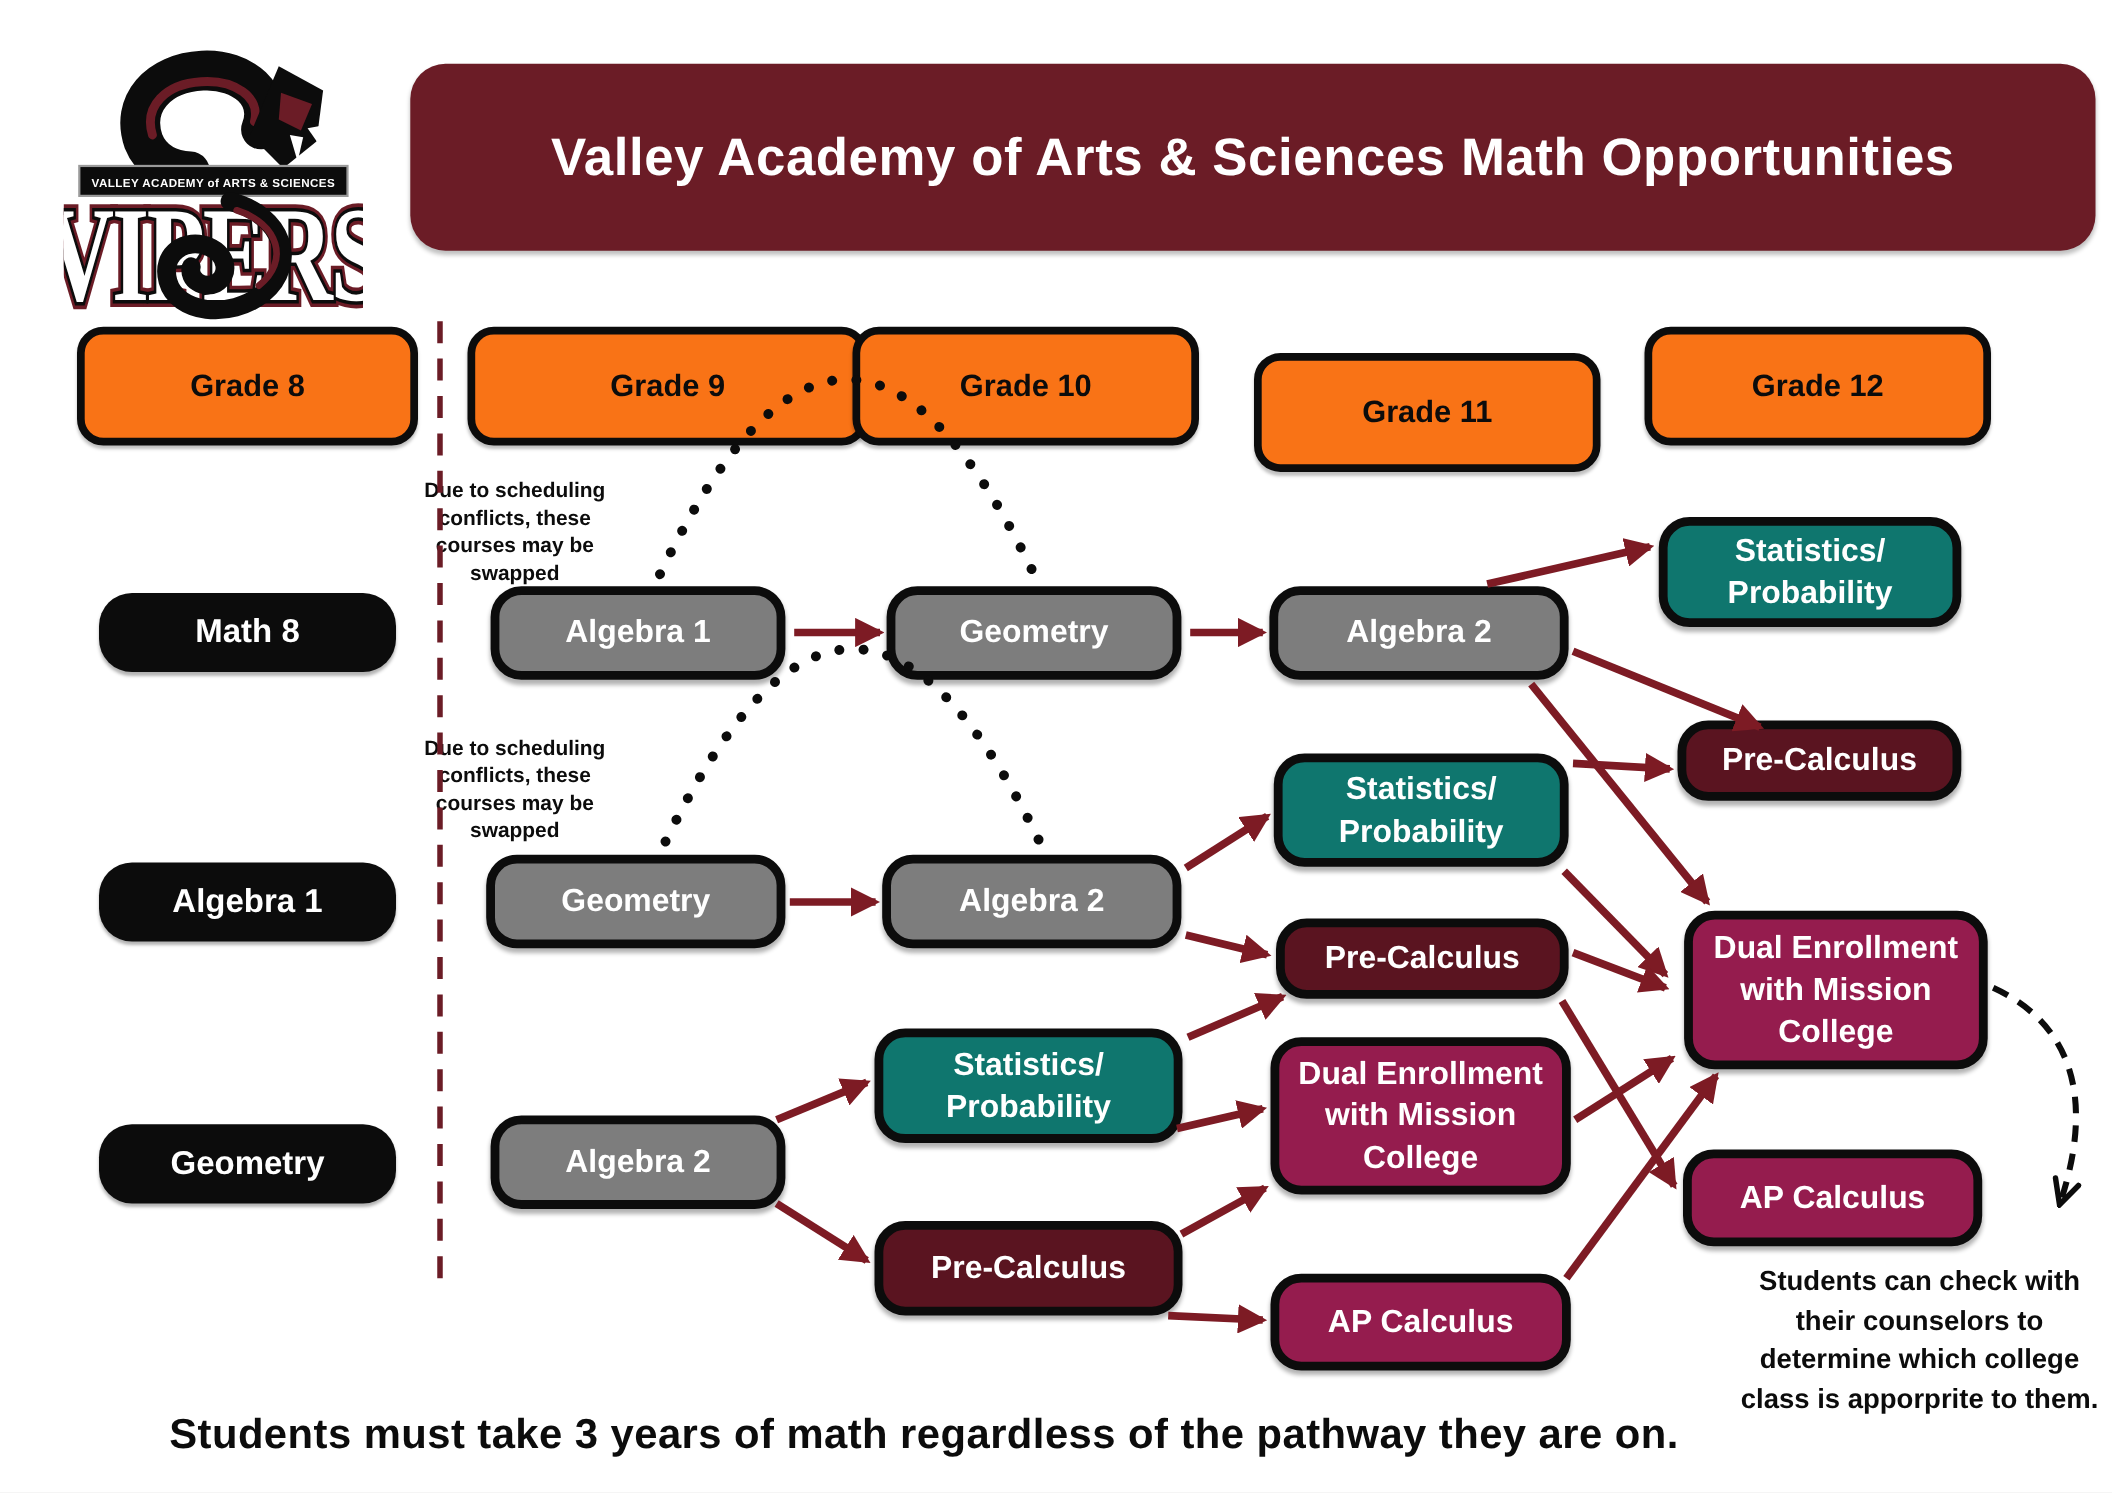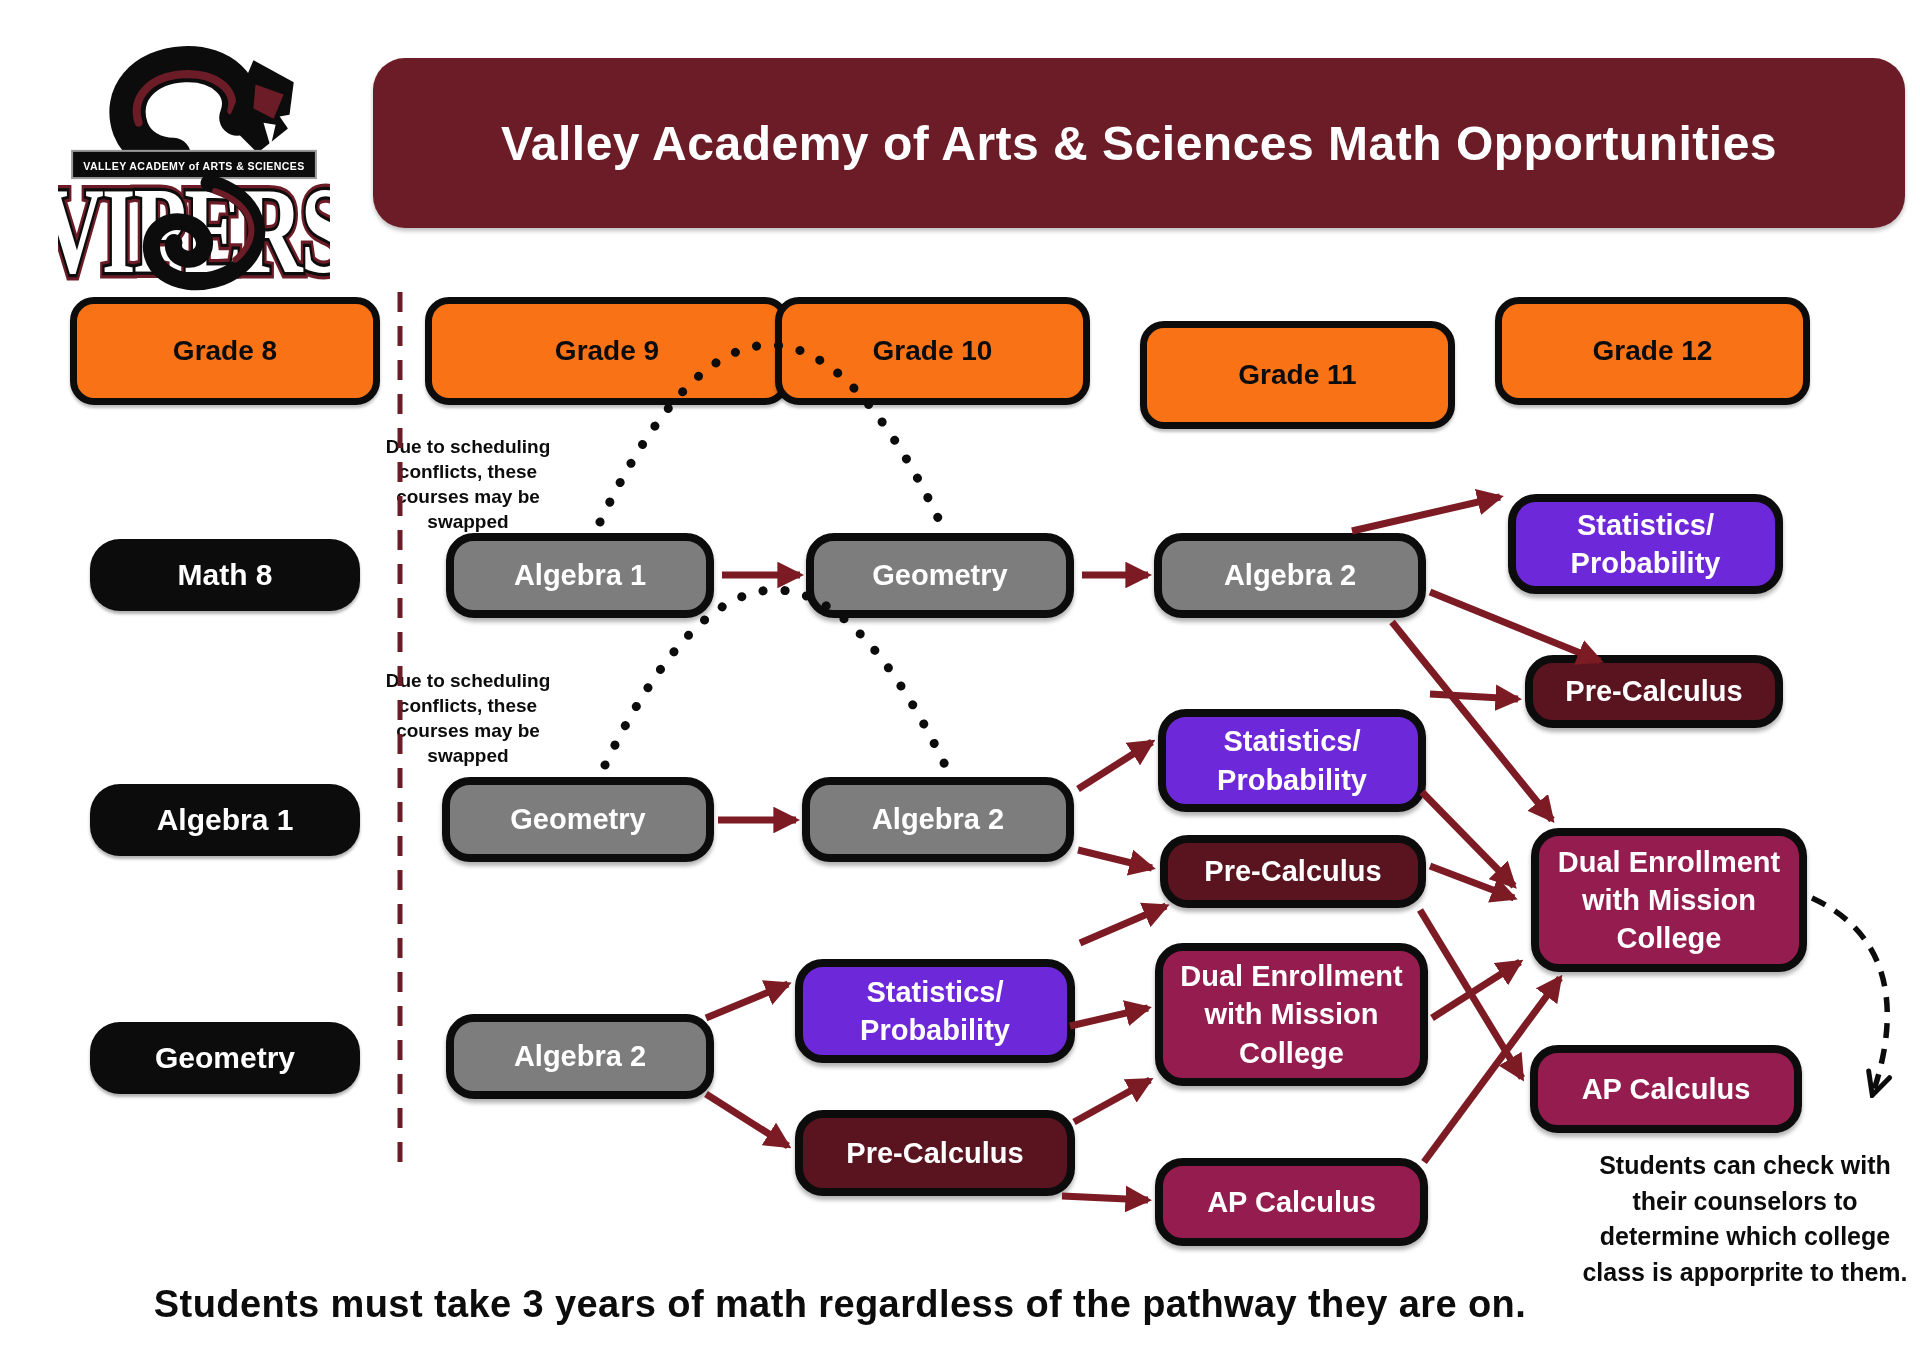--- a/index.html
+++ b/index.html
@@ -27,21 +27,21 @@
     border-radius:30px; display:flex; align-items:center; justify-content:center;
     font-size:30px; font-weight:bold; box-shadow:0 3px 3px rgba(0,0,0,.3);
   }
   .course{
     position:absolute; box-sizing:border-box; border:8px solid #0c0c0c; border-radius:28px;
     color:#fff; display:flex; align-items:center; justify-content:center; text-align:center;
     font-size:29px; font-weight:bold; line-height:1.32; white-space:pre-line;
     box-shadow:0 4px 4px rgba(0,0,0,.3);
   }
   .gray{background:#7d7d7d;}
-  .plum{background:#6d28d9;margin-top:24px;}
+  .plum{background:#0f766e;}
   .darkred{background:#5a1420;}
   .magenta{background:#951c4e;}
   .swapnote{
     position:absolute; width:200px; text-align:center; color:#0c0c0c;
     font-size:19px; font-weight:bold; line-height:1.32;
   }
   .counselor{
     position:absolute; left:1580px; top:1148px; width:330px; text-align:center;
     color:#0c0c0c; font-size:25px; font-weight:bold; line-height:1.42;
   }

